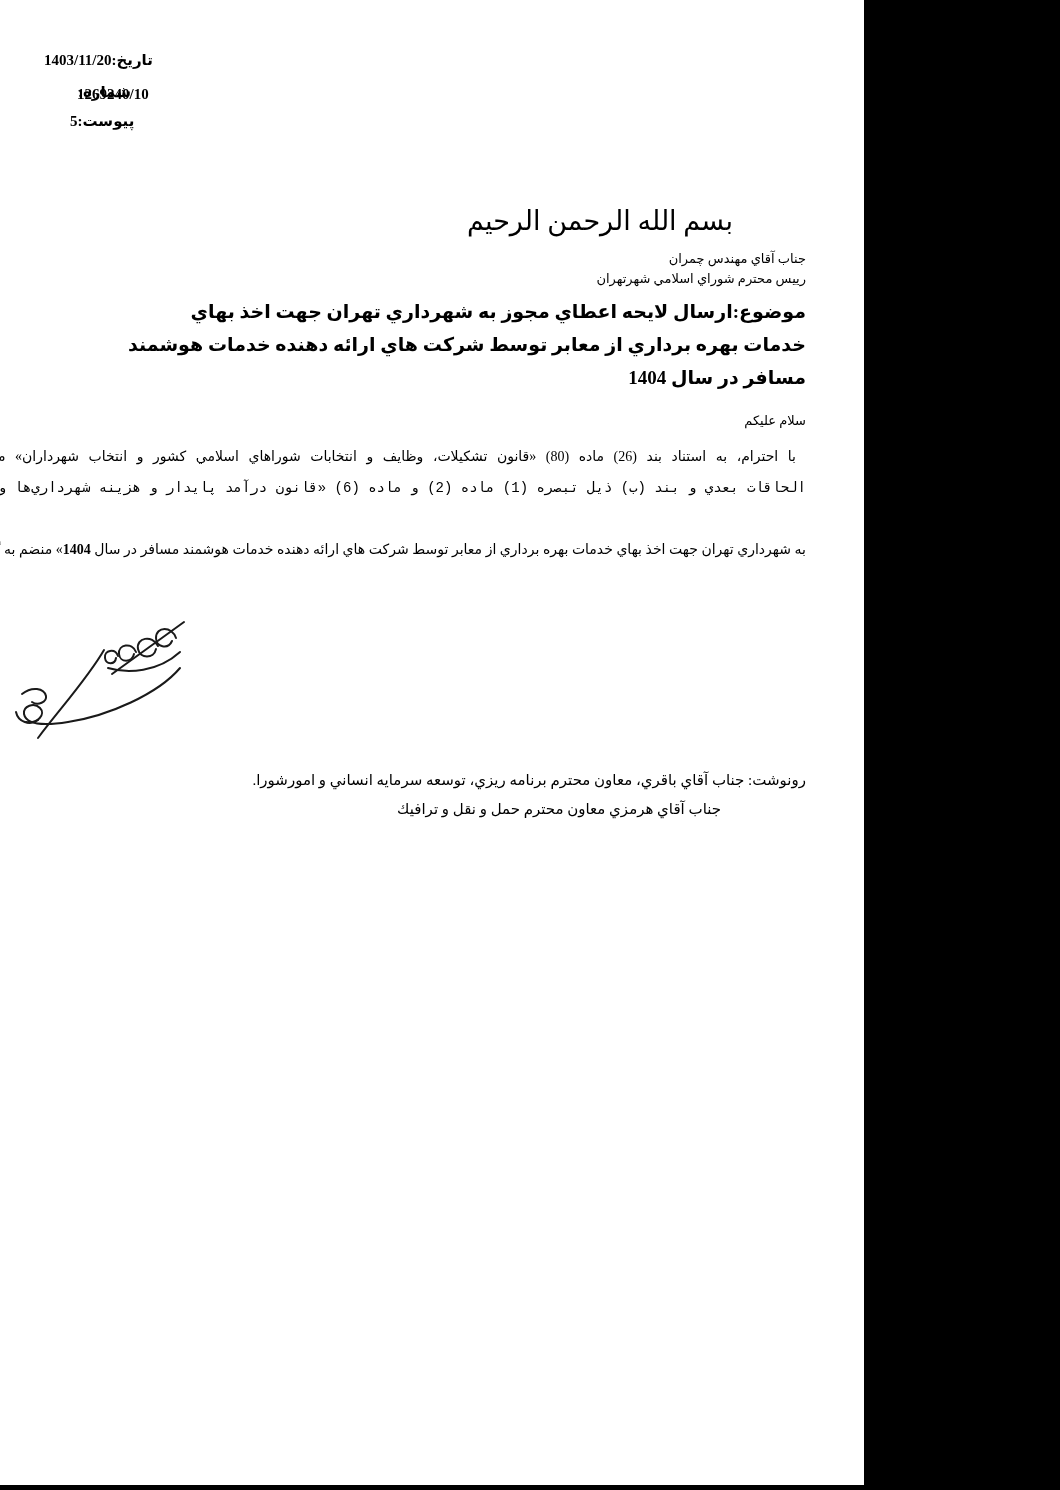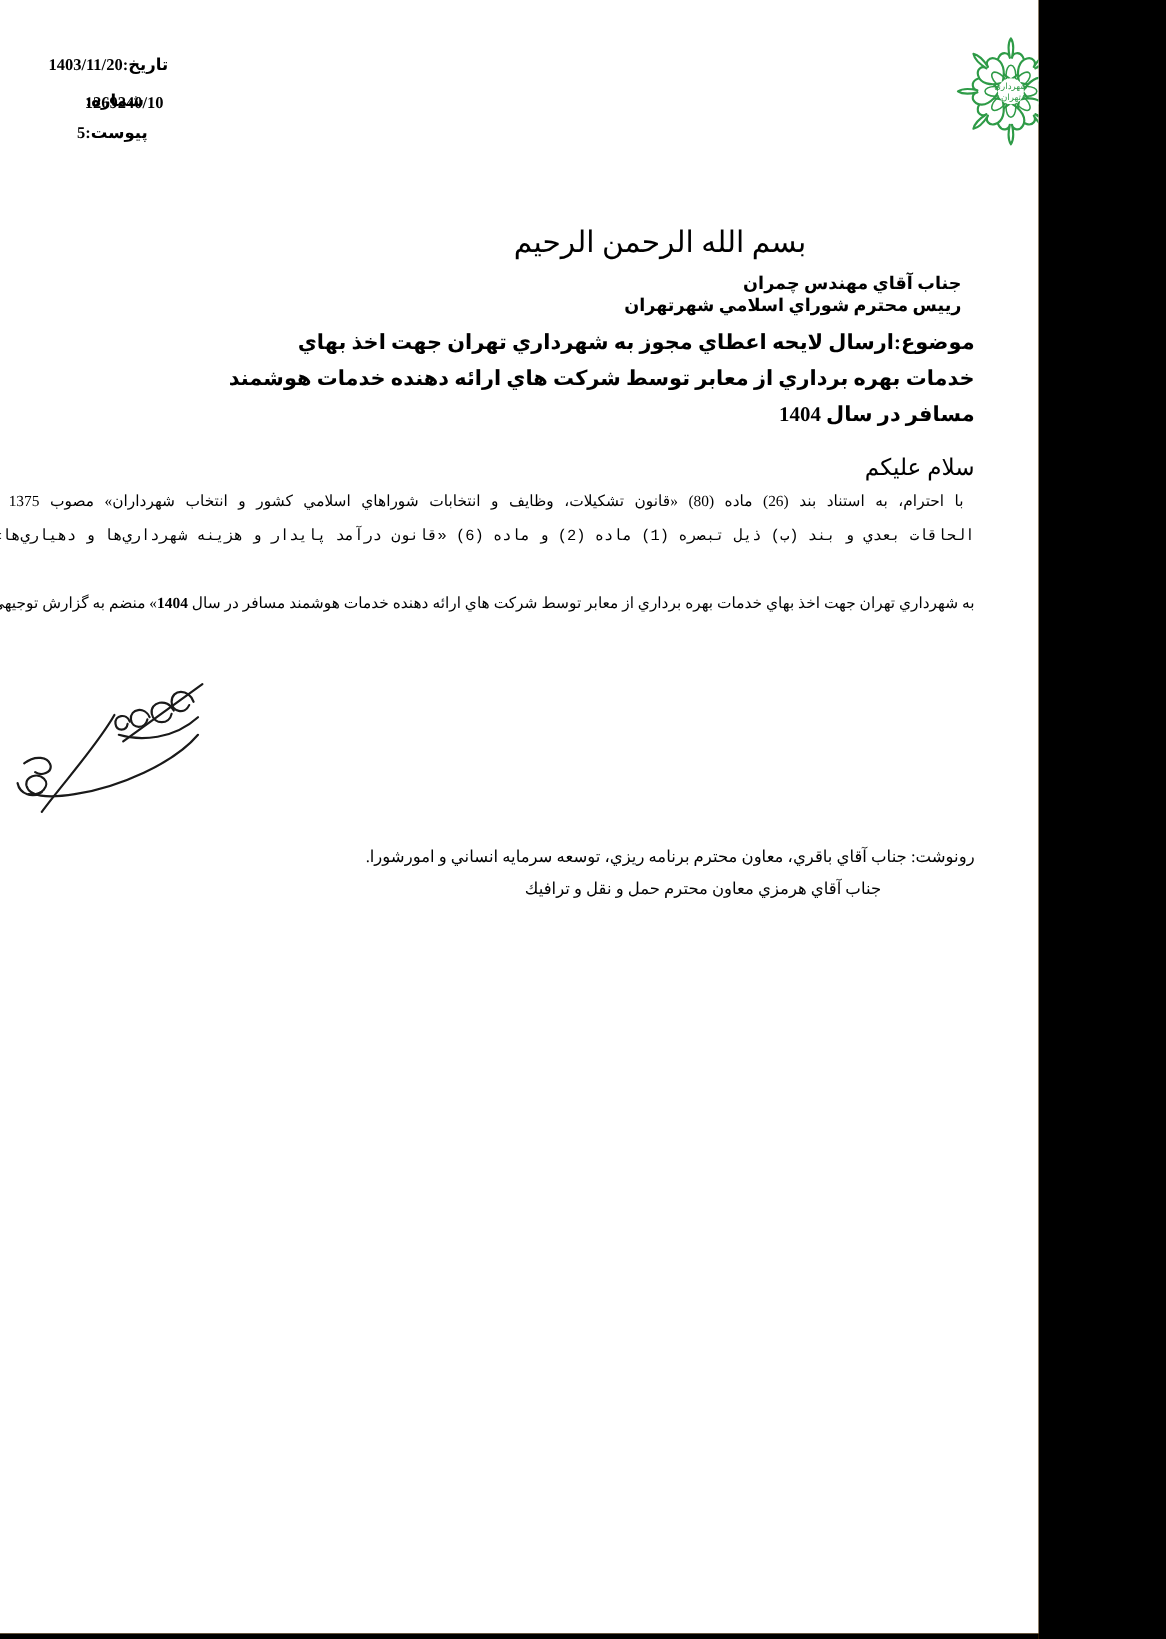--- a/index.html
+++ b/index.html
@@ -1,19 +1,19 @@
 <!DOCTYPE html>
 <html lang="fa"><head>
 <meta charset="utf-8">
 <style>
   html,body{margin:0;padding:0;background:#000;}
   #screenshot{
     position:relative;
-    width:944px;height:1490px;
-    background:#a16207;
+    width:864px;height:1490px;
+    background:#ffffff;
     overflow:hidden;
     font-family:"Liberation Serif","DejaVu Sans",serif;
     color:#000;
   }
   .page{
     position:absolute;left:0;top:0;
     width:1006px;height:1485px;
     background:#ffffff;
   }
   .backdrop-right{position:absolute;left:1006px;top:0;width:54px;height:1490px;background:#000;}
@@ -25,30 +25,30 @@
   .hdr{font-weight:bold;font-size:15px;line-height:19px;}
   .hdr-date{left:44px;top:51px;}
   .hdr-num-label{left:78px;top:83px;}
   .hdr-num-value{left:77px;top:85px;}
   .hdr-attach{left:70px;top:112px;}
 
   .logo{position:absolute;left:858px;top:27px;width:122px;height:112px;}
 
   .bismillah{left:400px;top:205px;width:400px;text-align:center;font-size:27px;}
 
-  .recipient{right:70px;font-weight:bold;font-size:16px;line-height:19px;}
+  .recipient{right:58px;font-weight:normal;font-size:13px;line-height:19px;}
   .rcp1{top:249px;}
   .rcp2{top:269px;}
 
   .subject{right:58px;font-weight:bold;font-size:19px;line-height:26px;}
   .sbj1{top:299px;}
   .sbj2{top:332px;}
   .sbj3{top:365px;}
 
-  .greeting{right:58px;top:413px;font-size:21px;}
+  .greeting{right:58px;top:413px;font-size:13px;}
 
   .body-line{
     position:absolute;right:58px;width:972px;
     direction:rtl;font-size:14px;line-height:26px;
     text-align:justify;text-align-last:justify;-moz-text-align-last:justify;
     white-space:nowrap;overflow:visible;
   }
   .bl1{top:444px;text-indent:10px;}
   .bl2{top:475px;font-family:Liberation Mono, monospace;}
   .bl3{top:506px;}

